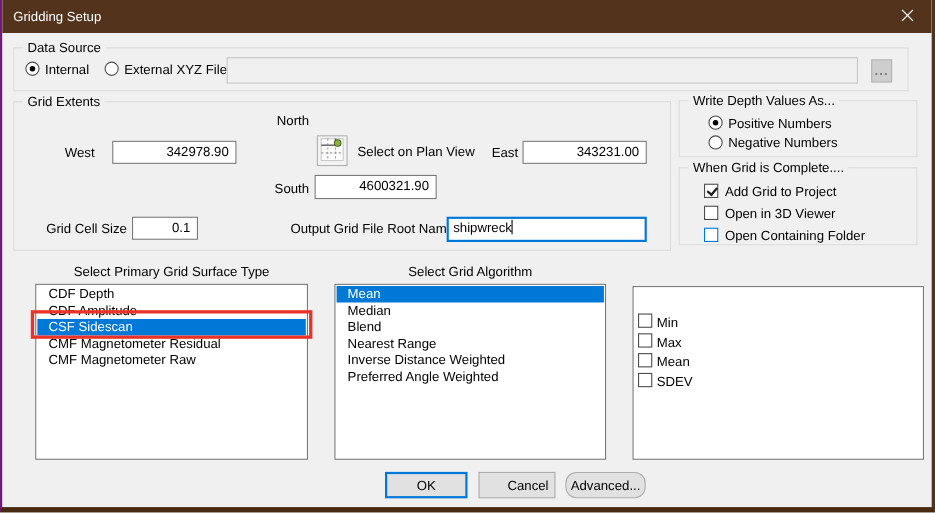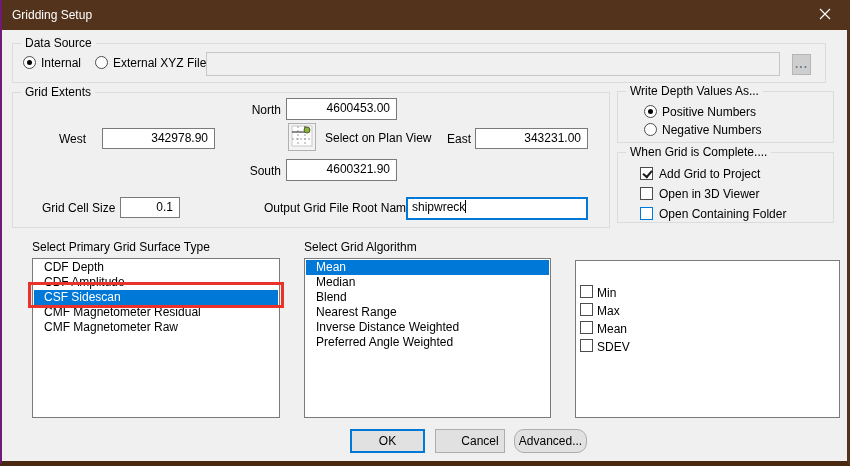--- a/index.html
+++ b/index.html
@@ -34,21 +34,21 @@
   .ctl-label.r { text-align:right; }
   
   .plan-btn { position:absolute; width:28px; height:28px; background:#f3f3f3; border:1px solid #b0b0b0; display:flex; align-items:center; justify-content:center; }
   
   .listbox { position:absolute; background:#fff; border:1px solid #7a7a7a; }
   .lb-item { position:absolute; left:1px; right:1px; height:15px; line-height:15px; padding-left:10px; white-space:nowrap; overflow:hidden; }
   .lb-item.selected { background:#0078d7; color:#fff; }
   .lb-check-row { position:absolute; left:2px; right:2px; height:16px; line-height:16px; }
   .lb-check-row .checkbox { left:2px; top:1px; }
   .lb-check-row .txt { position:absolute; left:19px; top:1px; }
-  .list-label { position:absolute; text-align:left; height:14px; line-height:14px; }
+  .list-label { position:absolute; text-align:center; height:14px; line-height:14px; }
   
   .annotation { position:absolute; border:3px solid #e9322a; background:transparent; pointer-events:none; }
   
   .btn { position:absolute; background:#e1e1e1; border:1px solid #adadad; text-align:center; display:flex; align-items:center; justify-content:center; cursor:pointer; }
   .btn.default { border:2px solid #0078d7; }
 </style>
 </head>
 <body>
 
 <div id="dialog">
@@ -71,21 +71,20 @@
     <span class="radio" style="left:82px; top:12px;"></span>
     <span class="ctl-label" style="left:100px; top:12px;">External XYZ File</span>
     <div class="field disabled" style="left:193px; top:8px; width:574px; height:24px;"></div>
     <div class="browse" style="left:779px; top:10px; width:19px; height:21px; line-height:19px;">...</div>
   </div>
 
   <div class="group" style="left:10px; top:92px; width:598px; height:136px;">
     <span class="gl">Grid Extents</span>
 
     <span class="ctl-label r" style="left:200px; top:10px; width:68px;">North</span>
-    <div class="field num" style="left:273px; top:5px; width:111px; height:22px;">4600453.00</div>
 
     <div class="plan-btn" style="left:275px; top:30px;">
       <span>
         <svg width="22" height="22" viewBox="0 0 22 22">
           <rect x="1" y="1" width="20" height="20" fill="#fdfdfd" stroke="#c9c9c9"></rect>
           <path d="M1 7 H21 M1 14 H21" stroke="#9e9e9e" stroke-width="1" stroke-dasharray="2 2"></path>
           <path d="M7 1 V21 M14 1 V21" stroke="#9e9e9e" stroke-width="1" stroke-dasharray="2 2"></path>
           <path d="M1 7 H14 M14 1 V7" stroke="#6e6e6e" stroke-width="1.4"></path>
           <circle cx="16" cy="5" r="3" fill="#8db33f" stroke="#4c632a" stroke-width="1"></circle>
         </svg>

